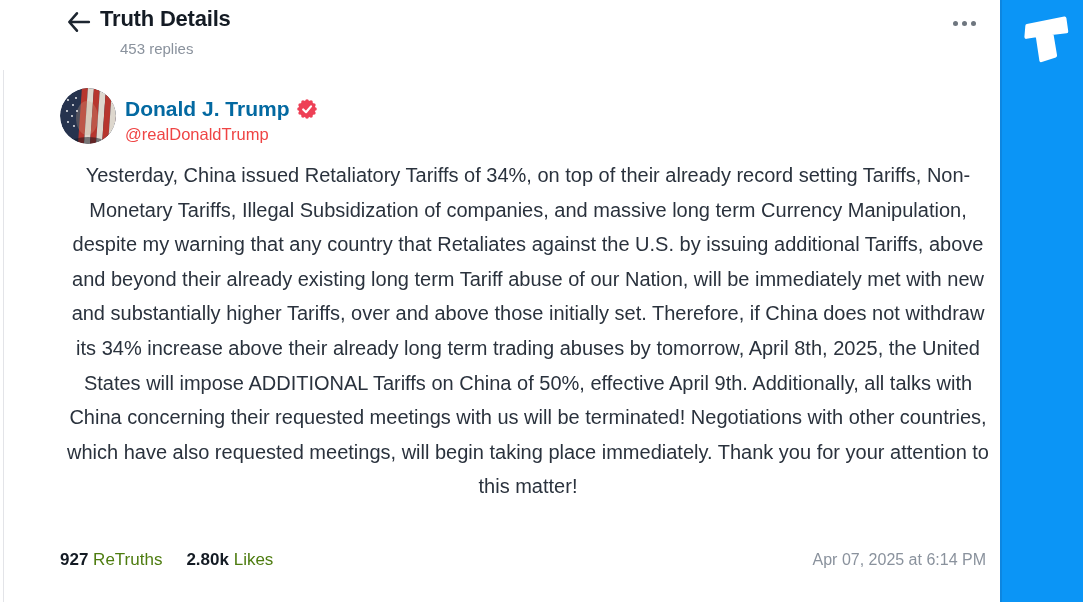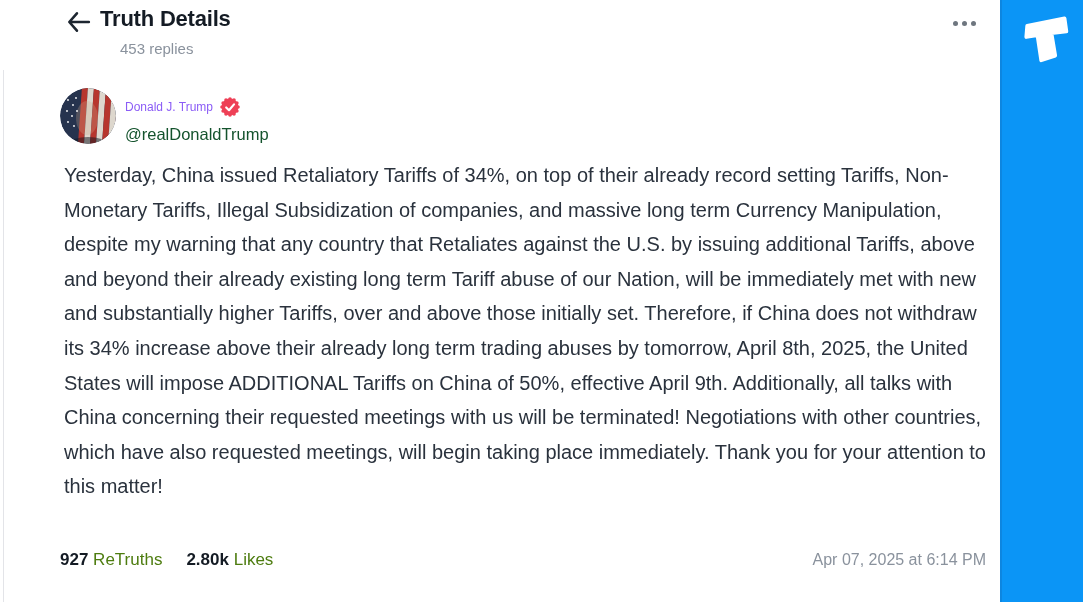--- a/index.html
+++ b/index.html
@@ -4,21 +4,21 @@
 <style>
   html, body { margin: 0; padding: 0; }
   body {
     width: 1087px; height: 602px;
     background: #ffffff;
     font-family: "Liberation Sans", sans-serif;
     overflow: hidden;
     position: relative;
     color: #232c37;
   }
-  .page { position: absolute; inset: 0; }
+  .page { position: absolute; inset: 0; text-align: center; }
 
   
   .left-edge-line {
     position: absolute; left: 3px; top: 0; width: 1px; height: 602px;
     background: #e3e4e8;
   }
 
   
   .header { position: absolute; left: 0; top: 0; width: 1000px; height: 70px; background:#fff; }
   .back-button {
@@ -43,24 +43,24 @@
 
   
   .avatar {
     position: absolute; left: 60px; top: 88px; width: 56px; height: 56px;
     border-radius: 50%; overflow: hidden; cursor: pointer;
   }
   .author-row {
     position: absolute; left: 125px; top: 97px;
     display: flex; align-items: center; gap: 7px;
   }
-  .author-name { font-size: 12px; font-weight: 400; color: #8b5cf6; cursor: pointer; }
+  .author-name { font-size: 21px; font-weight: 700; color: #0369a1; cursor: pointer; }
   .author-handle {
     position: absolute; left: 125px; top: 125px;
-    font-size: 16.5px; color: #14532d; cursor: pointer;
+    font-size: 16.5px; color: #ef4444; cursor: pointer;
   }
   .post-body {
     position: absolute; left: 64px; top: 158px; width: 928px;
     font-size: 20px; line-height: 34.6px; color: #2a323d;
     white-space: pre-wrap;
   }
   .post-footer {
     position: absolute; left: 60px; top: 550px; width: 926px;
     display: flex; align-items: baseline; justify-content: space-between;
     font-size: 17px;

